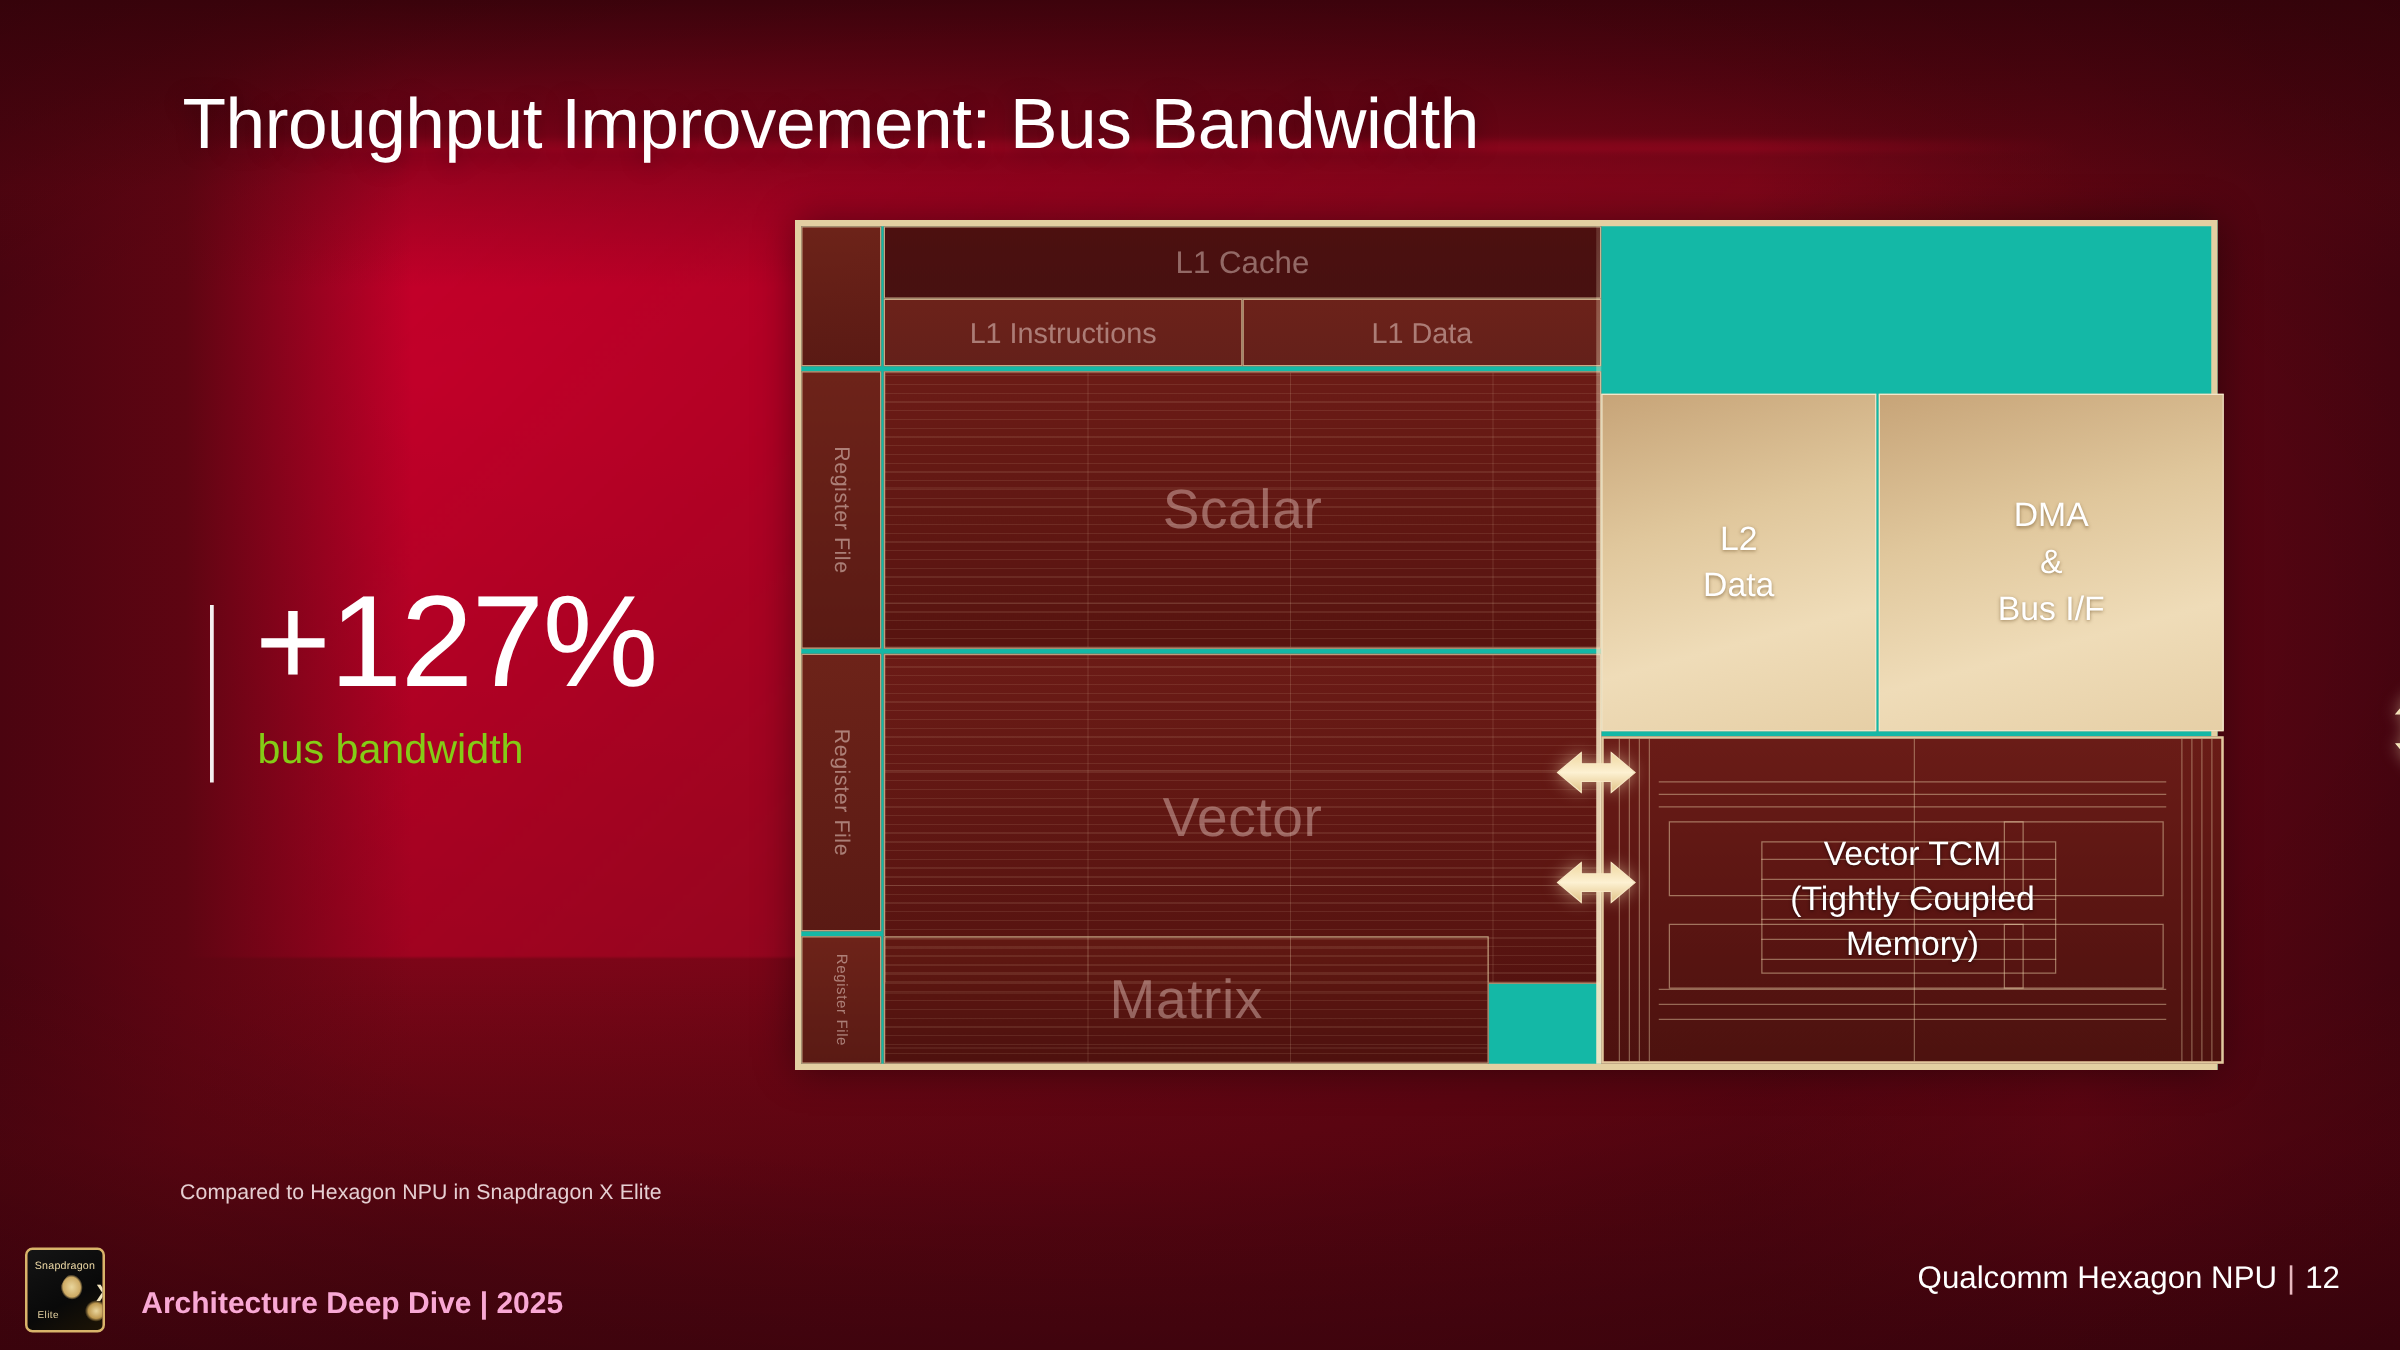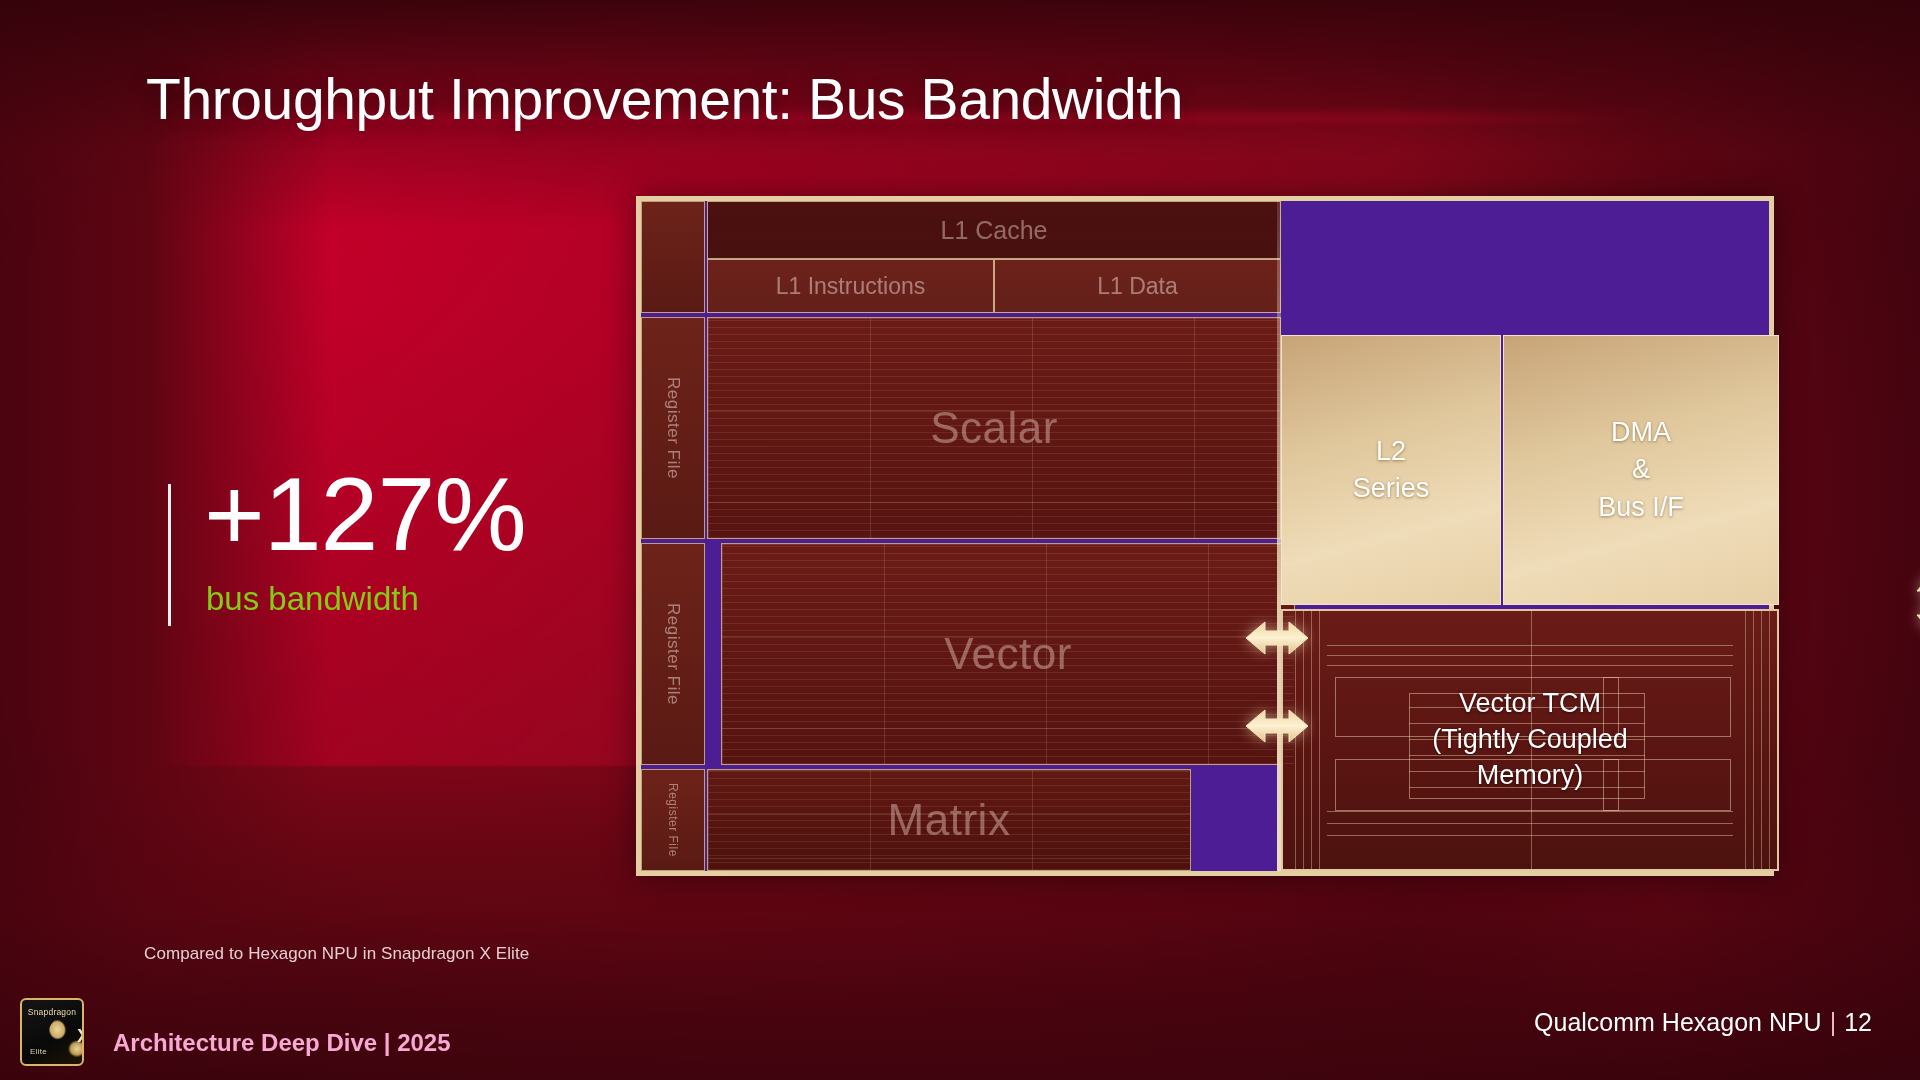--- a/index.html
+++ b/index.html
@@ -132,23 +132,23 @@
     font-size:24px; color:#f9a8d4; font-weight:700; white-space:nowrap;
   }
   .pagefooter{
     position:absolute; right:48px; top:1008px;
     font-size:25px; color:#ffffff; white-space:nowrap;
   }
   .pagefooter .sep{ color:#e8b9bf; padding:0 8px; }
 
   
   #die{
-    position:absolute; left:636px; top:196px; width:1138px; height:680px;
+    position:absolute; left:636px; top:176px; width:1138px; height:680px;
     border:5px solid #e3cfa2;
-    background:#4c1d95;
+    background:#14b8a6;
     box-shadow:0 0 30px rgba(0,0,0,.45);
   }
   .blk{ position:absolute; }
 
   
   #core{ left:0; top:0; width:640px; height:670px; }
 
   .regfile{
     background:linear-gradient(180deg,#6d2319 0%, #5a1a14 100%);
     border:1px solid rgba(226,203,160,.75);
@@ -317,21 +317,21 @@
       </div>
       <div class="unit scalarbg" style="left:66px;top:116px;width:574px;height:222px;">
         <div class="stripes"></div>
         <div class="subgrid"></div>
         <div class="ulabel">Scalar</div>
       </div>
 
       <div class="regfile" style="position:absolute;left:0;top:342px;width:64px;height:222px;">
         <span>Register File</span>
       </div>
-      <div class="unit vectorbg" style="left:66px;top:342px;width:574px;height:222px;margin-left:14px;">
+      <div class="unit vectorbg" style="left:66px;top:342px;width:574px;height:264px;">
         <div class="stripes"></div>
         <div class="subgrid"></div>
         <div class="ulabel">Vector</div>
       </div>
 
       <div class="regfile small" style="position:absolute;left:0;top:568px;width:64px;height:102px;">
         <span>Register File</span>
       </div>
       <div class="unit matrixbg" style="left:66px;top:568px;width:484px;height:102px;">
         <div class="stripes"></div>
@@ -341,21 +341,21 @@
     </div>
 
     <div class="divider-glow"></div>
 
     <div class="blk" id="mem">
 
 
       <div class="l2cache">
         <div class="t">
           <div>L2</div>
-          <div>Series</div>
+          <div>Data</div>
         </div>
       </div>
 
       <div class="dma">
         <div class="t">
           <div>DMA</div>
           <div>&amp;</div>
           <div>Bus I/F</div>
         </div>
       </div>

